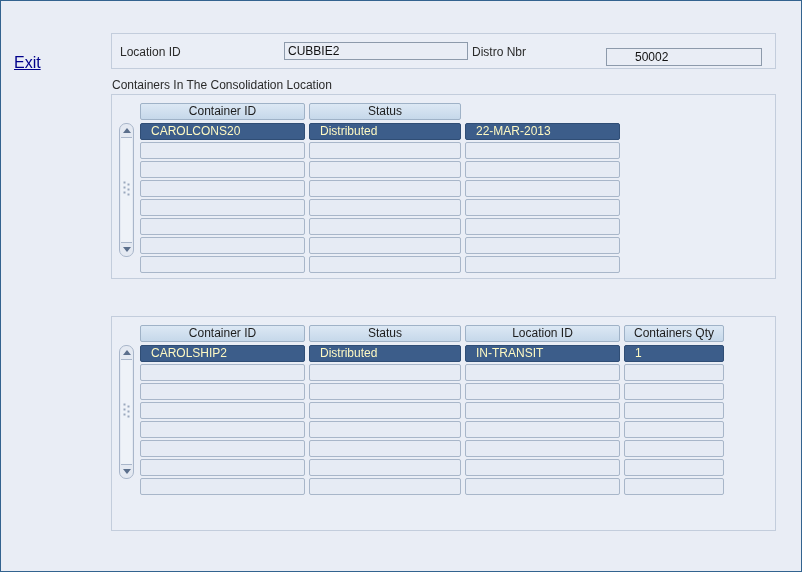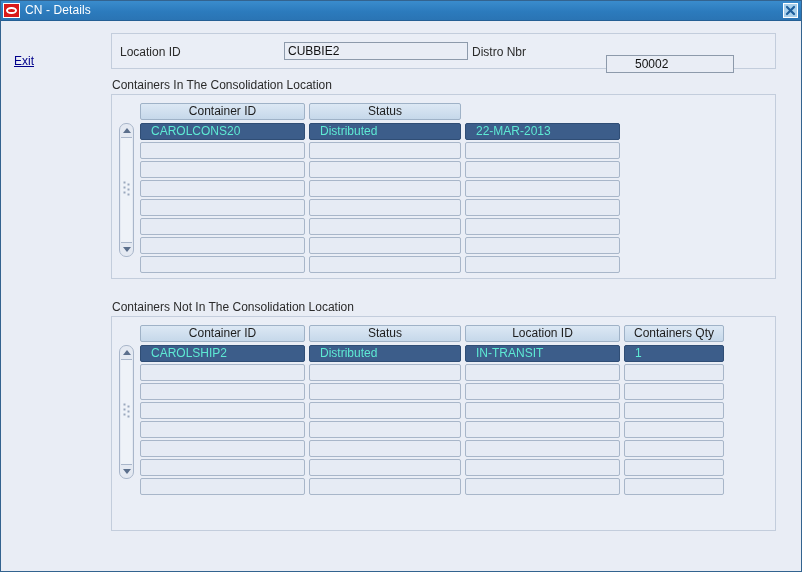--- a/index.html
+++ b/index.html
@@ -81,21 +81,21 @@
     width: 800px;
     height: 550px;
     background: #e9edf5;
   }
 
   
   #exit-link {
     position: absolute;
     left: 13px; top: 33px;
     color: #00008b;
-    font-size: 12px;
+    font-size: 16px;
     text-decoration: underline;
     cursor: pointer;
     white-space: nowrap;
   }
 
   
   #header-panel {
     position: absolute;
     left: 110px; top: 12px;
     width: 665px;
@@ -221,51 +221,40 @@
     color: #111111;
     line-height: 15px;
     padding-left: 3px;
     white-space: nowrap;
     overflow: hidden;
     cursor: text;
   }
   .cell.selected {
     background: #3c5d8a;
     border-color: #2f4d75;
-    color: #5eead4;
+    color: #fef9c3;
     padding-left: 10px;
   }
 </style>
 </head>
 <body>
 
 <div id="window">
 
-  <div id="titlebar">
-    <div id="oracle-logo">
-      <div class="ring"></div>
-    </div>
-    <div id="window-title">CN - Details</div>
-    <div id="close-button">
-      <svg width="13" height="13" viewBox="0 0 13 13" aria-hidden="true">
-        <path d="M3 3 L10 10 M10 3 L3 10" stroke="#1d5f9c" stroke-width="2.2" stroke-linecap="round"></path>
-      </svg>
-    </div>
-  </div>
 
   <div id="canvas">
 
     <a id="exit-link" href="#">Exit</a>
 
     <div id="header-panel">
       <div class="field-label" style="left:8px; top:11px;">Location ID</div>
       <div class="text-field" style="left:172px; top:8px; width:184px;">CUBBIE2</div>
 
       <div class="field-label" style="left:360px; top:11px;text-align:right;">Distro Nbr</div>
-      <div class="text-field" style="left:494px; top:21px; width:128px;padding-left:28px;">50002</div>
+      <div class="text-field" style="left:494px; top:14px; width:156px;padding-left:28px;">50002</div>
     </div>
 
     <div class="section-caption" style="left:111px; top:57px;">Containers In The Consolidation Location</div>
 
     <div class="table-panel" id="panel-1" style="left:110px; top:73px; width:665px; height:185px;">
 
       <div class="vscroll" style="left:7px; top:28px; width:15px; height:134px;">
         <div class="arrow up">
             <i></i>
           </div>
@@ -313,21 +302,20 @@
 
       <div class="cell" style="left:28px; top:142px; width:165px;"></div>
       <div class="cell" style="left:197px; top:142px; width:152px;"></div>
       <div class="cell" style="left:353px; top:142px; width:155px;"></div>
 
       <div class="cell" style="left:28px; top:161px; width:165px;"></div>
       <div class="cell" style="left:197px; top:161px; width:152px;"></div>
       <div class="cell" style="left:353px; top:161px; width:155px;"></div>
     </div>
 
-    <div class="section-caption" style="left:111px; top:279px;">Containers Not In The Consolidation Location</div>
 
     <div class="table-panel" id="panel-2" style="left:110px; top:295px; width:665px; height:215px;">
 
       <div class="vscroll" style="left:7px; top:28px; width:15px; height:134px;">
         <div class="arrow up">
             <i></i>
           </div>
         <div class="thumb">
           <div class="grip">
             <span style="left:0px; top:0px;"></span>

